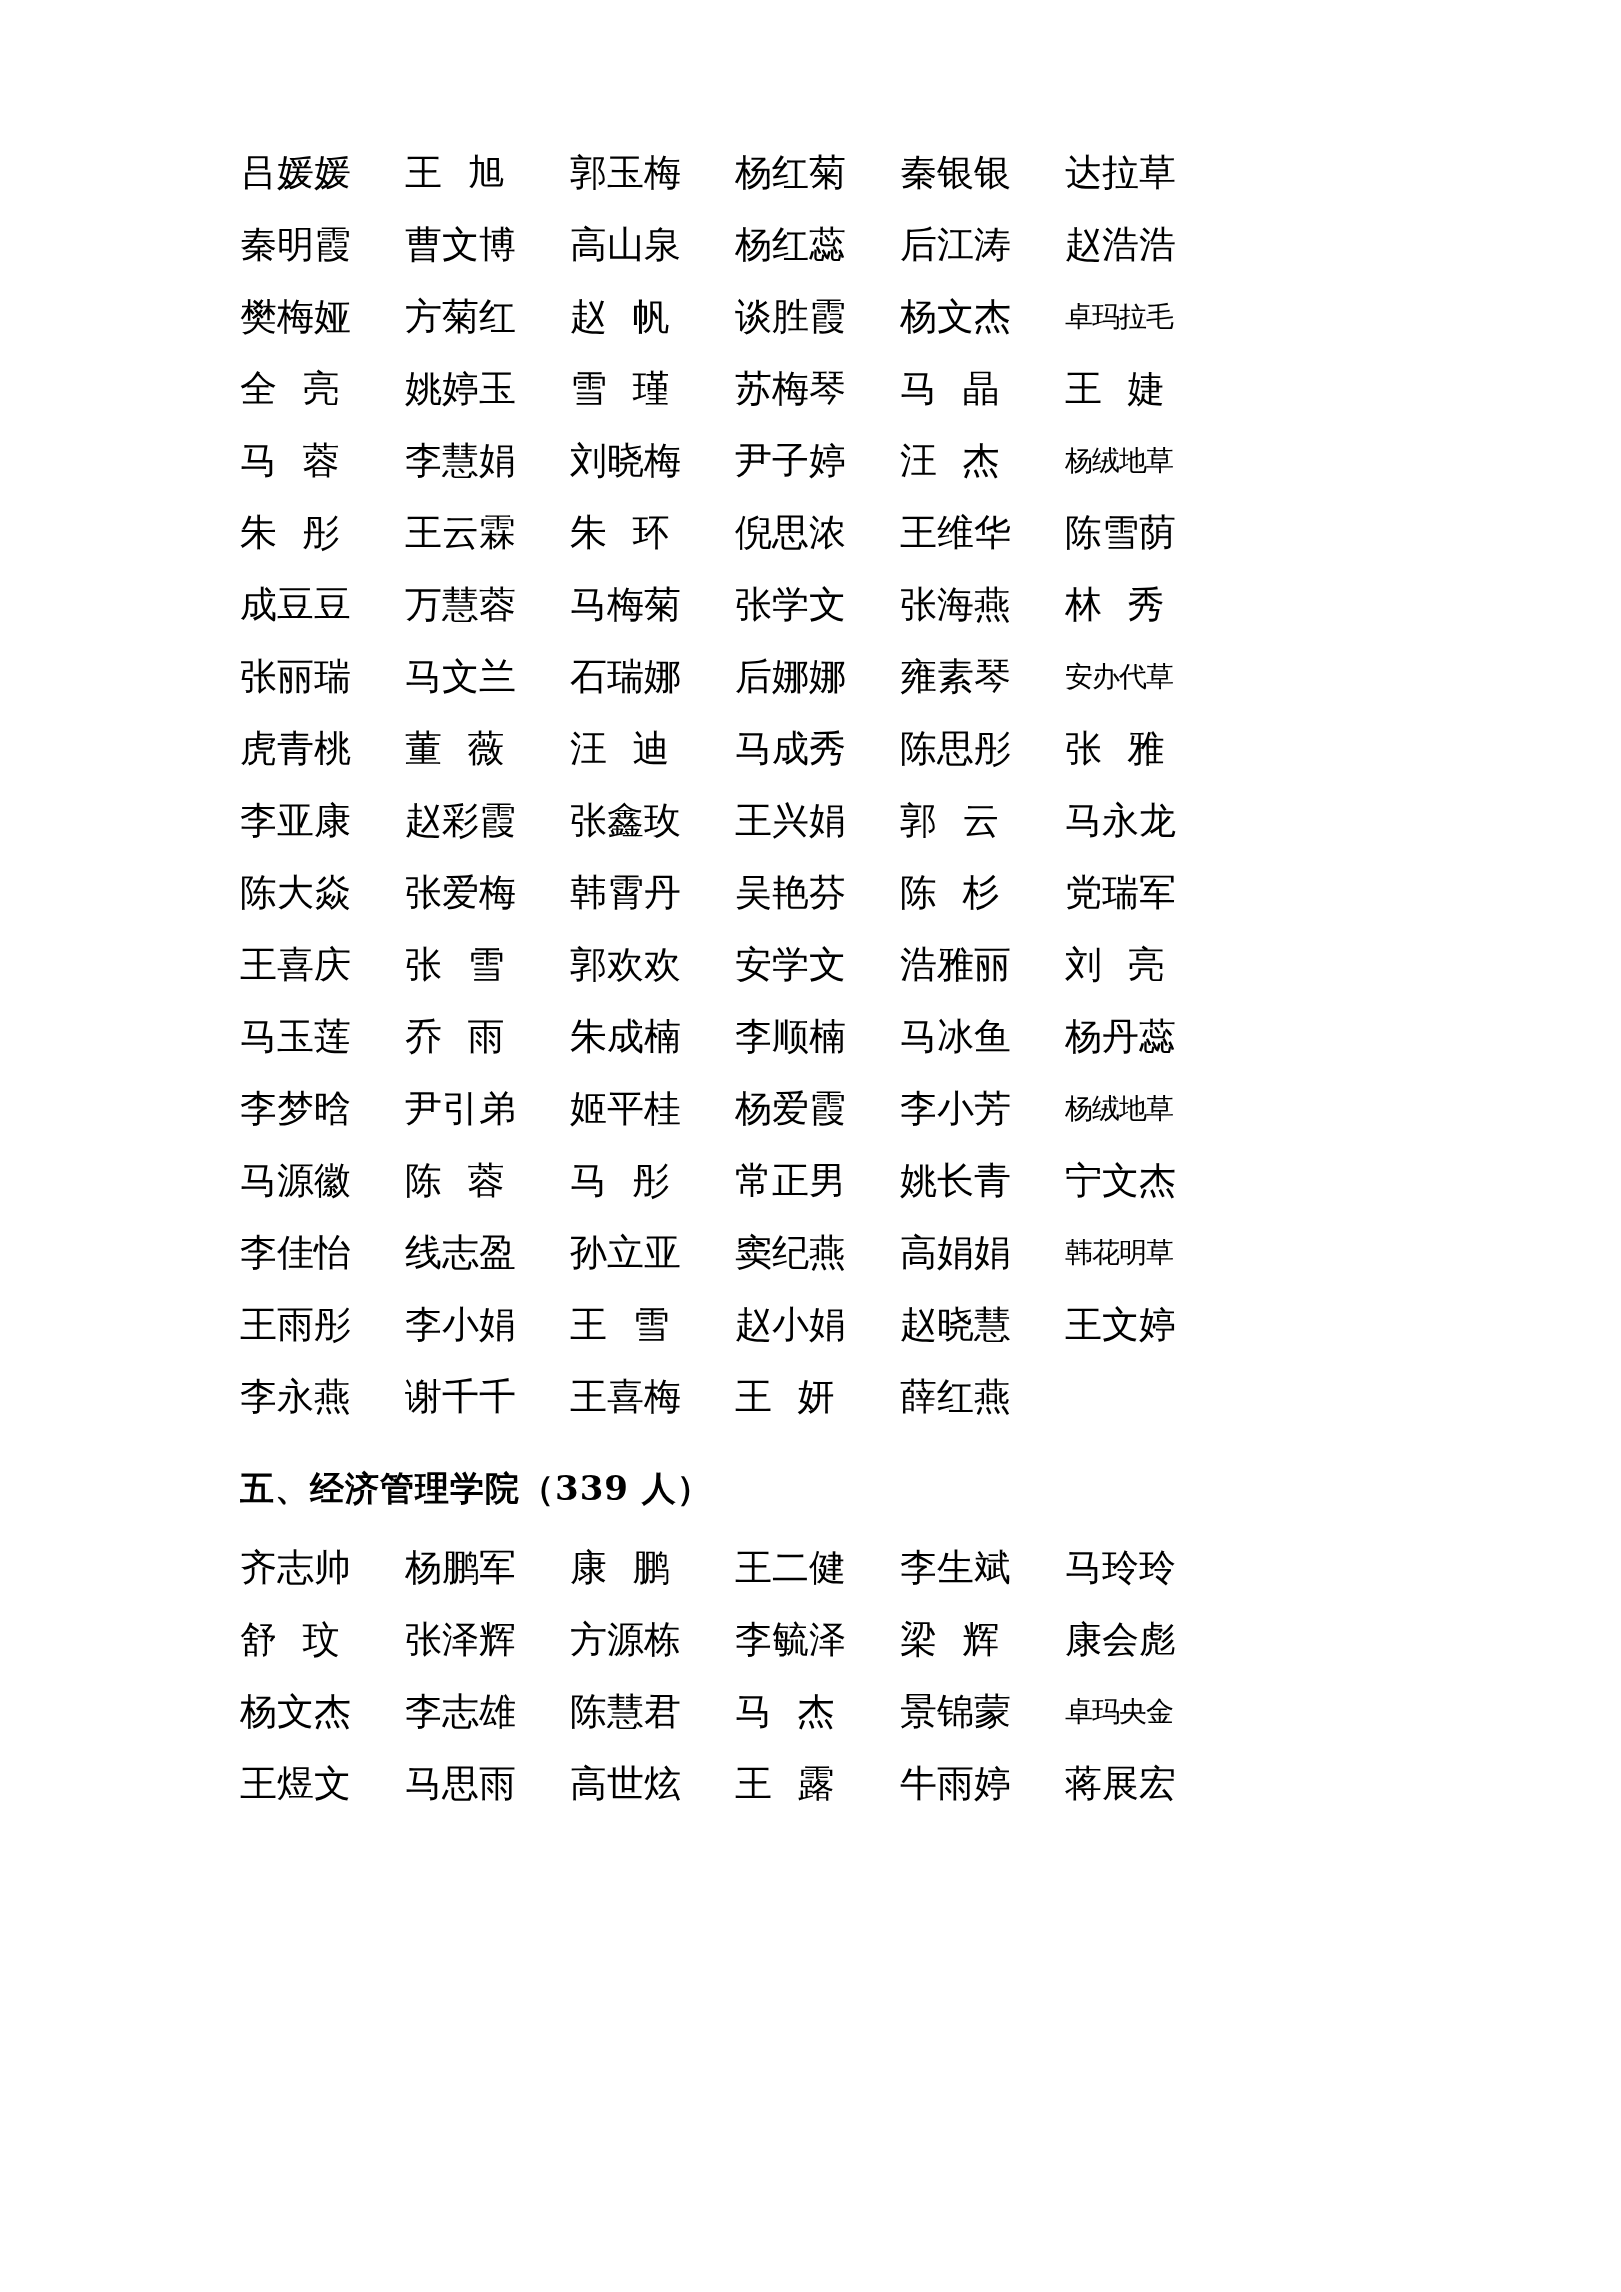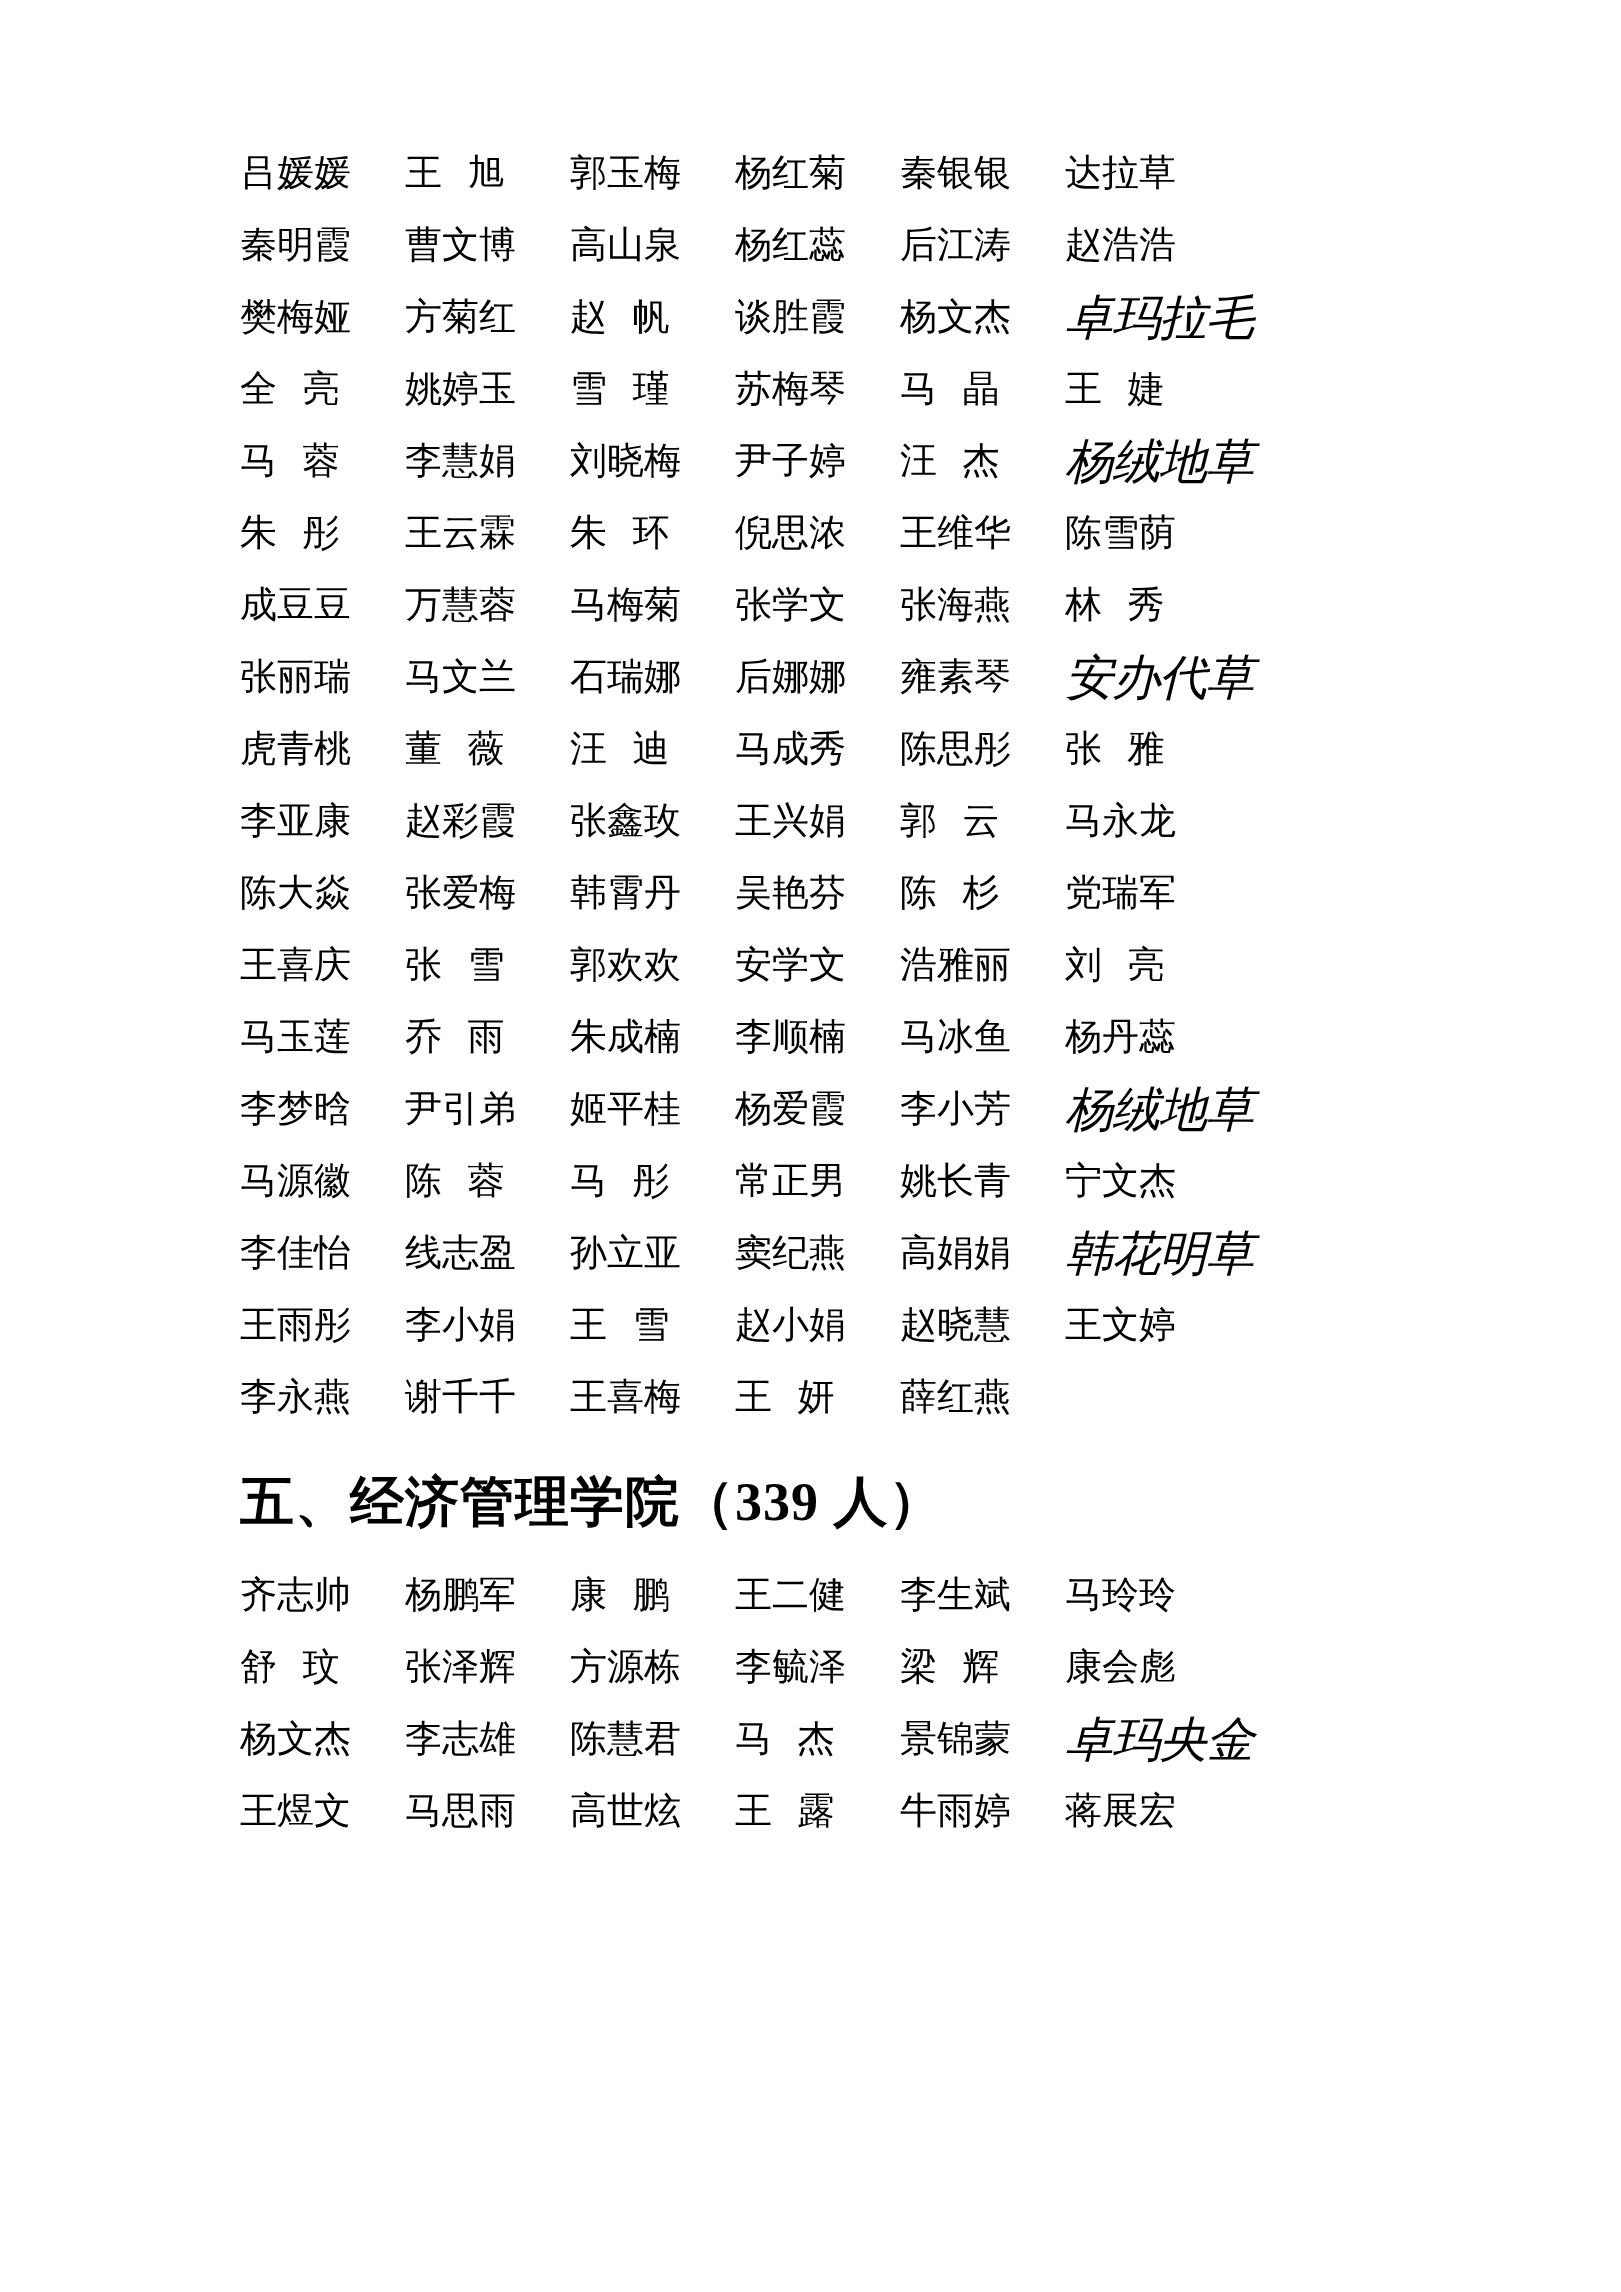--- a/index.html
+++ b/index.html
@@ -37,47 +37,45 @@
     font-family: "DejaVu Serif", "Liberation Serif", serif;
     white-space: nowrap;
     letter-spacing: 0px;
   }
   
   .name-cell.n2 {
     letter-spacing: 25.5px;
   }
   .name-cell.n4 {
     letter-spacing: -1px;
-    font-size: 48px;
-    font-style: italic;
+    font-size: 28px;
   }
 
   .section-center {
     text-align: center;
     font-size: 37px;
     font-weight: bold;
     margin: 13.7px 0 7.8px 0;
     padding-right: 176px;
   }
 
   .single-row {
     font-size: 37px;
     line-height: 71px;
     white-space: nowrap;
   }
   .single-row span {
     margin-right: 27.4px;
   }
 
   .heading-major {
-    font-size: 54px;
+    font-size: 34px;
     font-weight: bold;
     margin: 33px 0 19.6px 0;
     letter-spacing: 1px;
-    font-family: Liberation Serif, serif;
   }
 </style>
 </head>
 <body>
 
 <div class="page">
 
   <div class="name-grid" id="grid-top">
       <div class="name-cell">吕媛媛</div>
       <div class="name-cell n2">王旭</div>

